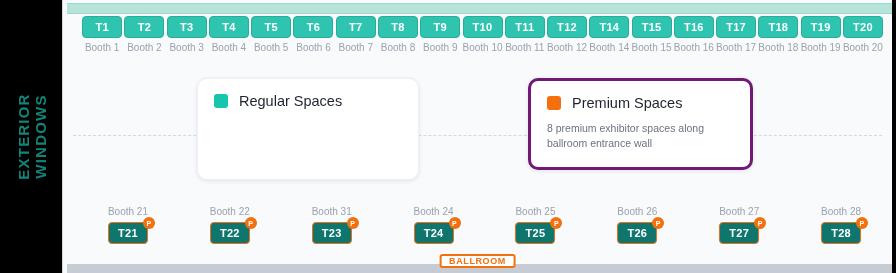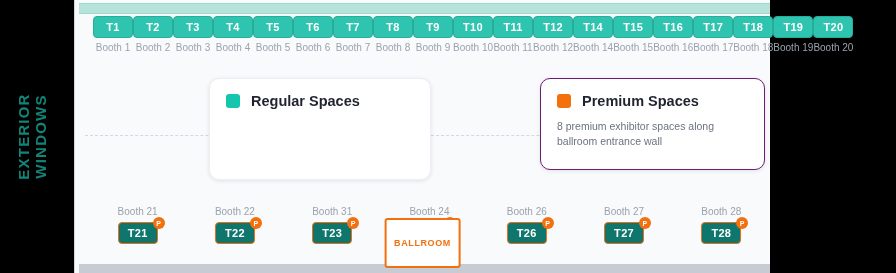--- a/index.html
+++ b/index.html
@@ -25,21 +25,21 @@
   .wall-label-line{
     color:#128579;
     font-weight:bold;
     font-size:15px;
     letter-spacing:1.2px;
     line-height:16px;
   }
 
   
   .floor{
-    position:absolute;left:74px;top:0;width:696px;height:273px;
+    position:absolute;left:62px;top:0;width:830px;height:273px;
     background:#f8fafc;
     border-left:1px solid #cfd6de;
     box-sizing:border-box;
   }
   .window-band{
     position:absolute;left:4px;top:3px;right:0;height:9px;
     background:#b7e4da;
     border-top:1px solid #9fd9cd;
     border-bottom:1px solid #9fd9cd;
   }
@@ -88,39 +88,39 @@
 
   
   .legend-card{
     position:absolute;top:78px;
     background:#ffffff;border-radius:10px;
     padding:14px 16px 14px 16px;
     box-sizing:border-box;
     box-shadow:0 1px 4px rgba(15,23,42,.10);
   }
   .legend-card.regular{left:134px;width:222px;height:102px;border:1px solid #eceff3;}
-  .legend-card.premium{left:465px;width:225px;height:92px;border:1px solid #701a75;}
+  .legend-card.premium{left:465px;width:225px;height:92px;border:3px solid #701a75;}
 
   .legend-head{display:flex;align-items:center;gap:11px;margin-bottom:10px;}
   .swatch{width:14px;height:14px;border-radius:3px;flex:0 0 auto;}
   .swatch.teal{background:#15c5ad;}
   .swatch.orange{background:#f4700d;}
-  .legend-title{font-size:14.5px;color:#1f2430;font-weight:bold;}
+  .legend-title{font-size:14.5px;color:#1f2430;font-weight:normal;}
   .legend-desc{font-size:10.5px;color:#6b7280;line-height:15px;}
 
   
   .ballroom-wall{
     position:absolute;left:4px;right:0;bottom:0;height:9px;
     background:#c7ccd4;
   }
   .ballroom-chip{
     position:absolute;bottom:5px;left:50%;transform:translateX(-50%);
     background:#ffffff;border:2px solid #f2700d;border-radius:3px;
     color:#f2700d;font-size:9px;font-weight:bold;letter-spacing:.6px;
-    padding:18px 8px;
+    padding:0 8px;
   }
 </style>
 </head>
 <body>
 
 <div class="stage">
 
   <div class="wall-label">
     <div class="wall-label-inner">
       <div class="wall-label-line">EXTERIOR</div>
@@ -223,20 +223,24 @@
         </div>
         <div class="booth-cell bottom">
           <div class="booth-caption above">Booth 31</div>
           <div class="booth premium">T23<span class="p-badge">P</span></div>
         </div>
         <div class="booth-cell bottom">
           <div class="booth-caption above">Booth 24</div>
           <div class="booth premium">T24<span class="p-badge">P</span></div>
         </div>
         <div class="booth-cell bottom">
+          <div class="booth-caption above">Booth 25</div>
+          <div class="booth premium">T25<span class="p-badge">P</span></div>
+        </div>
+        <div class="booth-cell bottom">
           <div class="booth-caption above">Booth 26</div>
           <div class="booth premium">T26<span class="p-badge">P</span></div>
         </div>
         <div class="booth-cell bottom">
           <div class="booth-caption above">Booth 27</div>
           <div class="booth premium">T27<span class="p-badge">P</span></div>
         </div>
         <div class="booth-cell bottom">
           <div class="booth-caption above">Booth 28</div>
           <div class="booth premium">T28<span class="p-badge">P</span></div>

